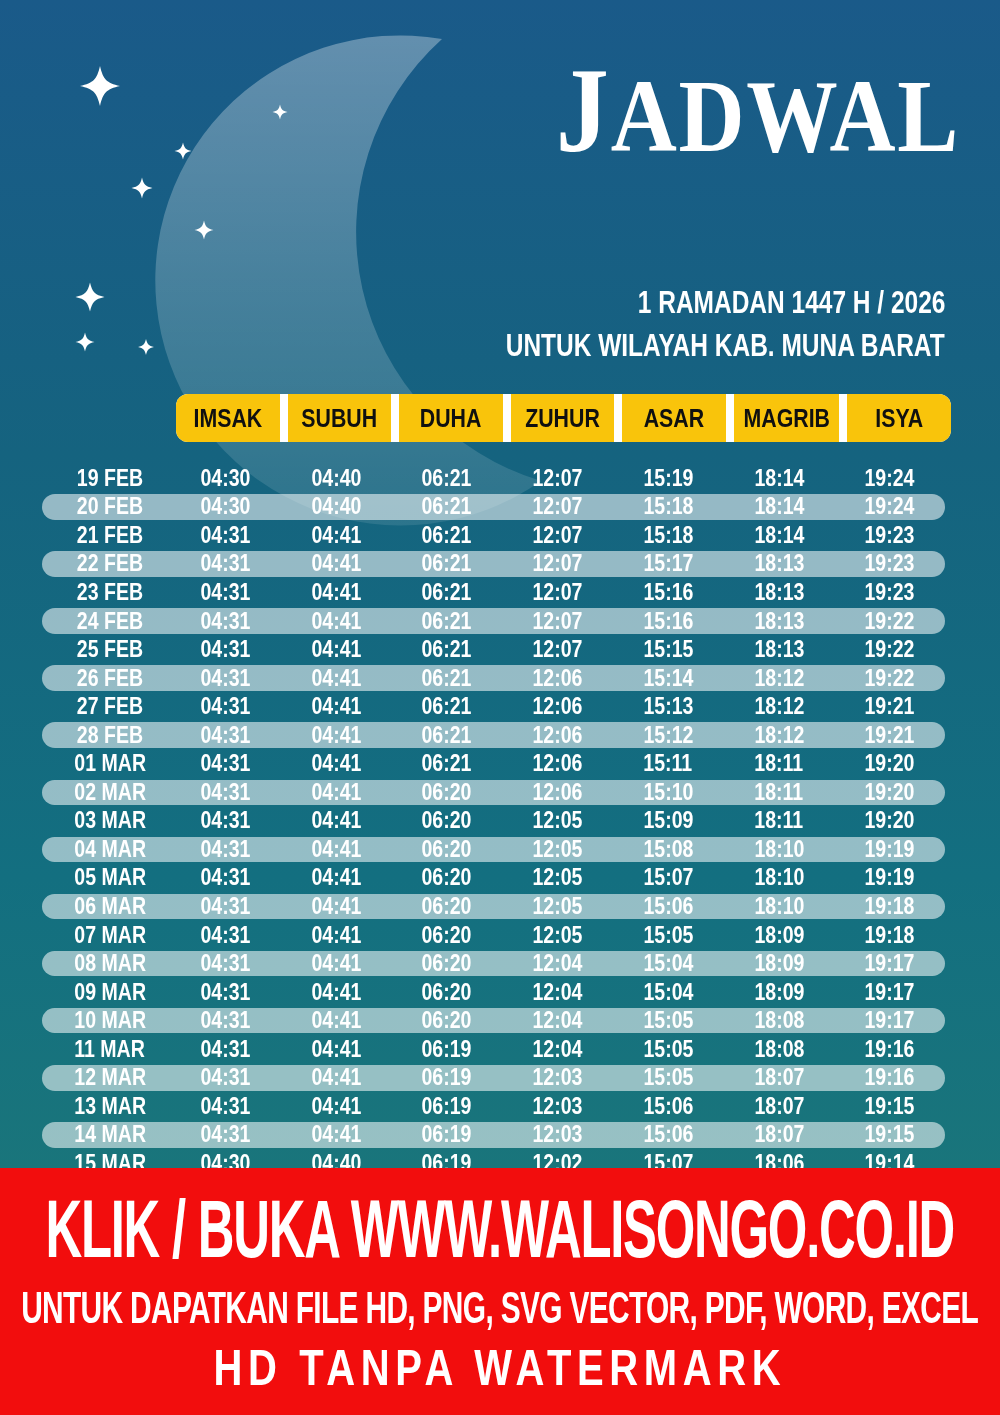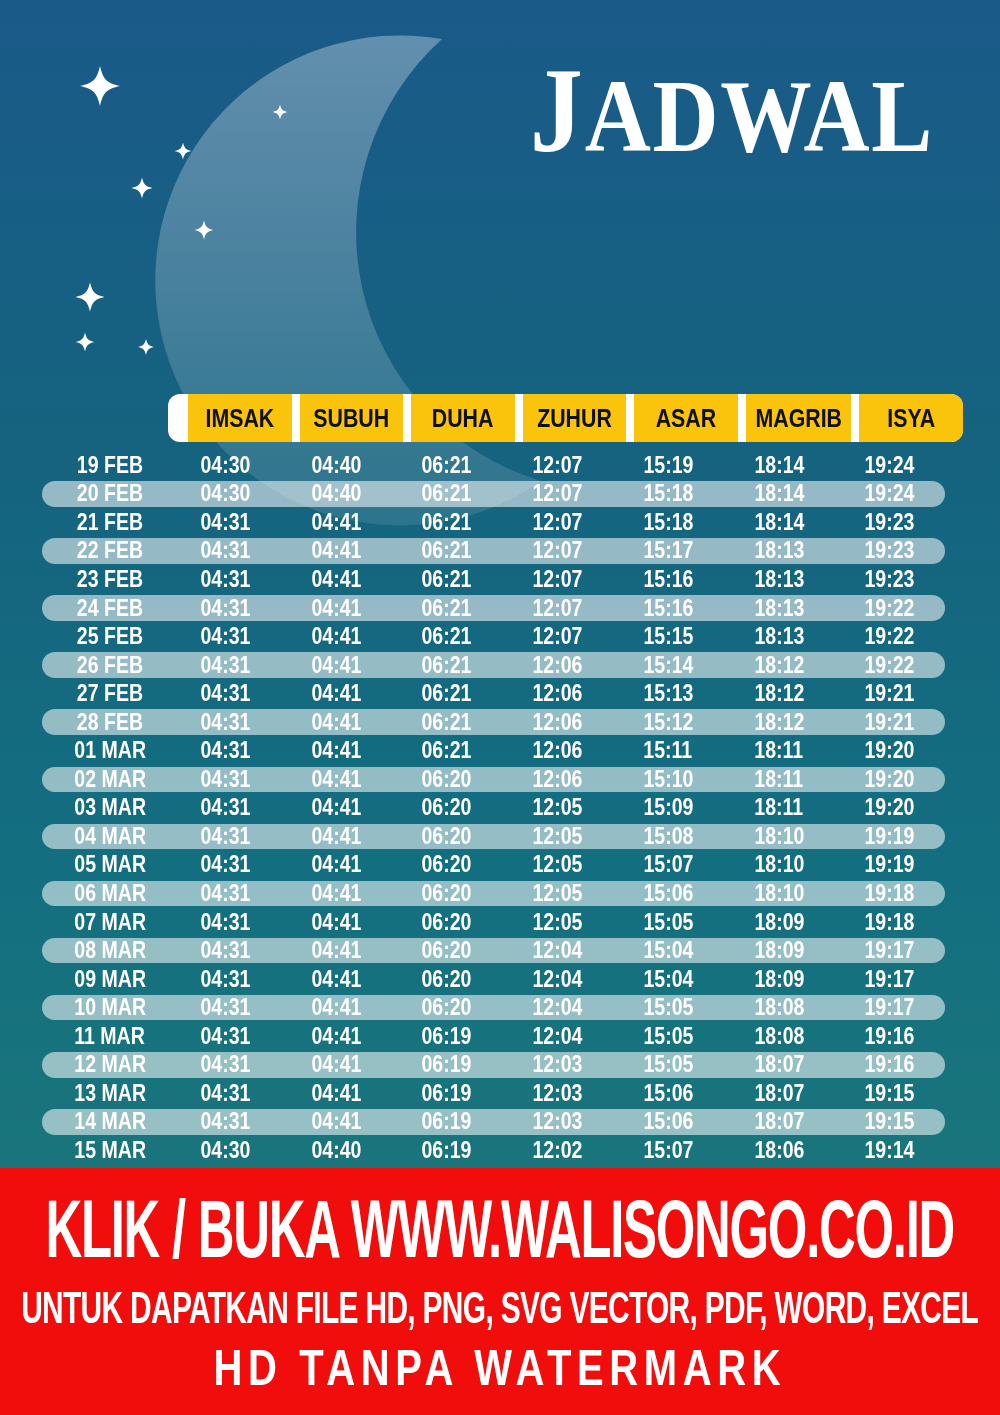--- a/index.html
+++ b/index.html
@@ -5,42 +5,42 @@
   html,body{margin:0;padding:0;background:#ffffff;}
   .poster{
     position:relative; width:1000px; height:1415px; overflow:hidden;
     font-family:"Liberation Sans", sans-serif;
     background:linear-gradient(180deg,#1a5a89 0%, #15637f 32%, #136f80 62%, #1f7a77 100%);
   }
   .sky{position:absolute; left:0; top:0; width:1000px; height:1415px; display:block;}
   .cond{display:inline-block; transform:scaleX(.85); transform-origin:center; white-space:nowrap;}
 
   
-  .title{position:absolute; top:62px; right:66px; text-align:right; color:#ffffff;
+  .title{position:absolute; top:62px; right:40px; text-align:right; color:#ffffff;
          font-family:"Liberation Serif", serif; font-weight:700;}
   .title .line{line-height:97px; white-space:nowrap;}
   .title .cond{transform:scaleX(.88); transform-origin:right center; letter-spacing:2px;}
   .title .l2 .cond{letter-spacing:5px;}
   .t-init{font-size:120px;}
   .t-rest{font-size:104px;}
 
   
   .sub{position:absolute; top:281px; right:55px; text-align:right; color:#ffffff;
        font-weight:700; font-size:31px; line-height:43px;}
   .sub .cond{transform:scaleX(.79); transform-origin:right center;}
 
   
-  .header-row{position:absolute; left:168px; top:394px; width:775px; height:48px;
-              display:flex; gap:8px; background:#ffffff; border-radius:12px; overflow:hidden;padding-left:20px;}
+  .header-row{position:absolute; left:176px; top:394px; width:775px; height:48px;
+              display:flex; gap:8px; background:#ffffff; border-radius:12px; overflow:hidden;}
   .hbtn{flex:1; background:#F9C40B; display:flex; align-items:center; justify-content:center;}
   .hbtn span{font-size:26px; font-weight:700; color:#101010; display:inline-block;
              transform:scaleX(.82); white-space:nowrap;}
 
   
-  .rows{position:absolute; left:0; top:451px; width:1000px;}
+  .rows{position:absolute; left:0; top:464px; width:1000px;}
   .row{position:relative; height:28.56px;}
   .band{display:none; position:absolute; left:42px; right:55px; top:1.5px; bottom:1.5px;
         border-radius:14px; background:rgba(255,255,255,.55);}
   .row.banded .band{display:block;}
   .cells{position:relative; display:grid; grid-template-columns:170px repeat(7,1fr);
          width:945px; height:100%; align-items:center;}
   .cell{text-align:center; color:#ffffff; font-weight:700; font-size:23px; line-height:1;}
   .cell.date{padding-left:50px;}
 
   
@@ -74,20 +74,24 @@
     <use href="#sparkle" transform="translate(204,230) scale(0.95)"></use>
     <use href="#sparkle" transform="translate(90,297) scale(1.45)"></use>
     <use href="#sparkle" transform="translate(85,342) scale(0.95)"></use>
     <use href="#sparkle" transform="translate(146,347) scale(0.8)"></use>
   </svg>
 
   <div class="title">
     <div class="line"><span class="cond"><span class="t-init">J</span><span class="t-rest">ADWAL</span></span></div>
   </div>
 
+  <div class="sub">
+    <div><span class="cond">1 RAMADAN 1447 H / 2026</span></div>
+    <div><span class="cond">UNTUK WILAYAH KAB. MUNA BARAT</span></div>
+  </div>
 
   <div class="header-row">
       <div class="hbtn">
         <span>IMSAK</span>
       </div>
       <div class="hbtn">
         <span>SUBUH</span>
       </div>
       <div class="hbtn">
         <span>DUHA</span>

